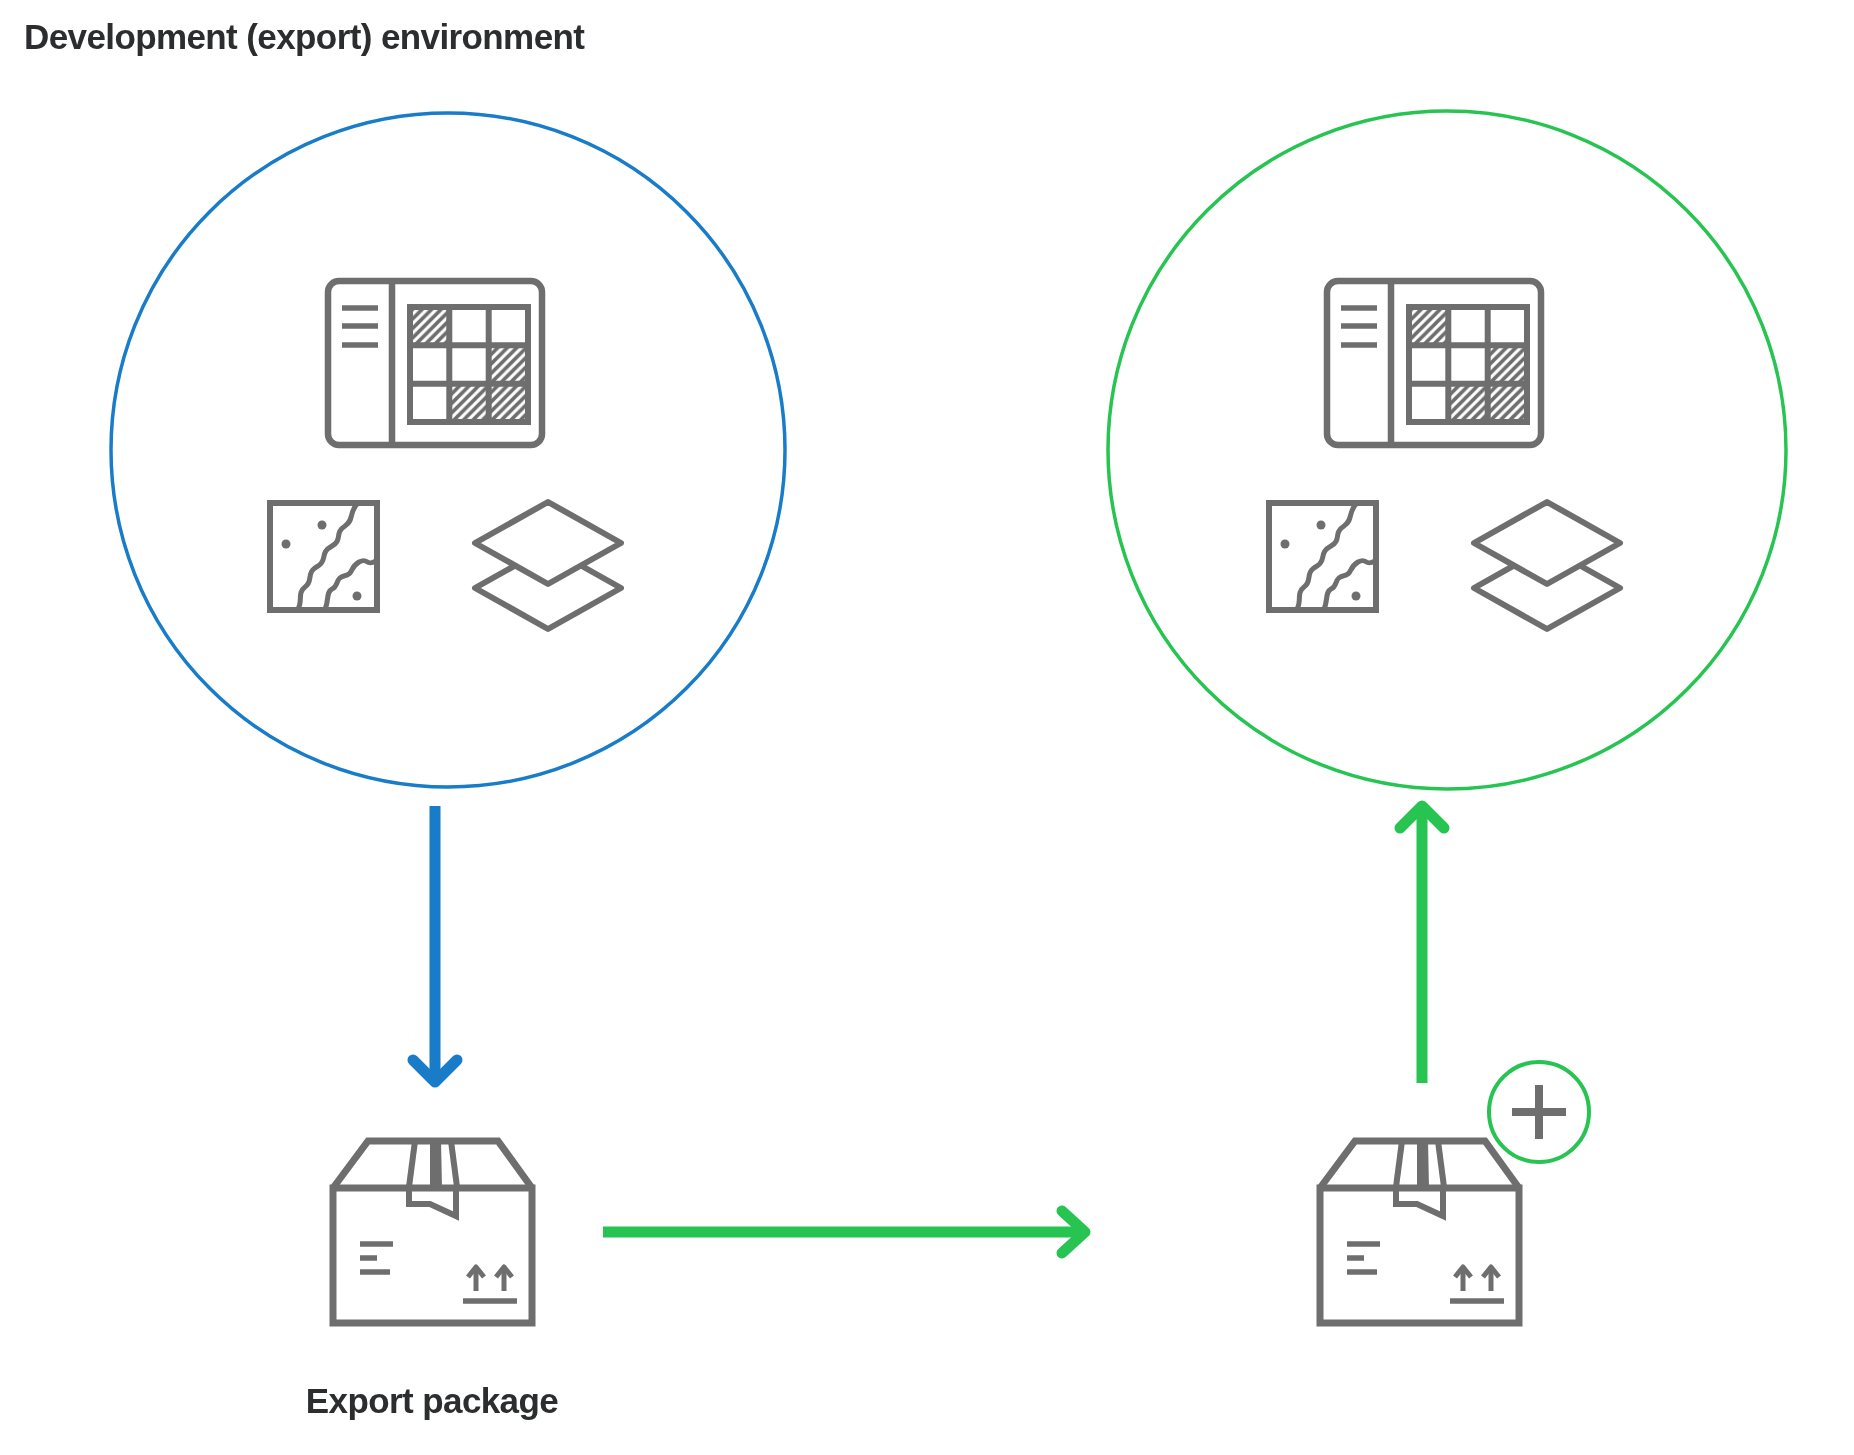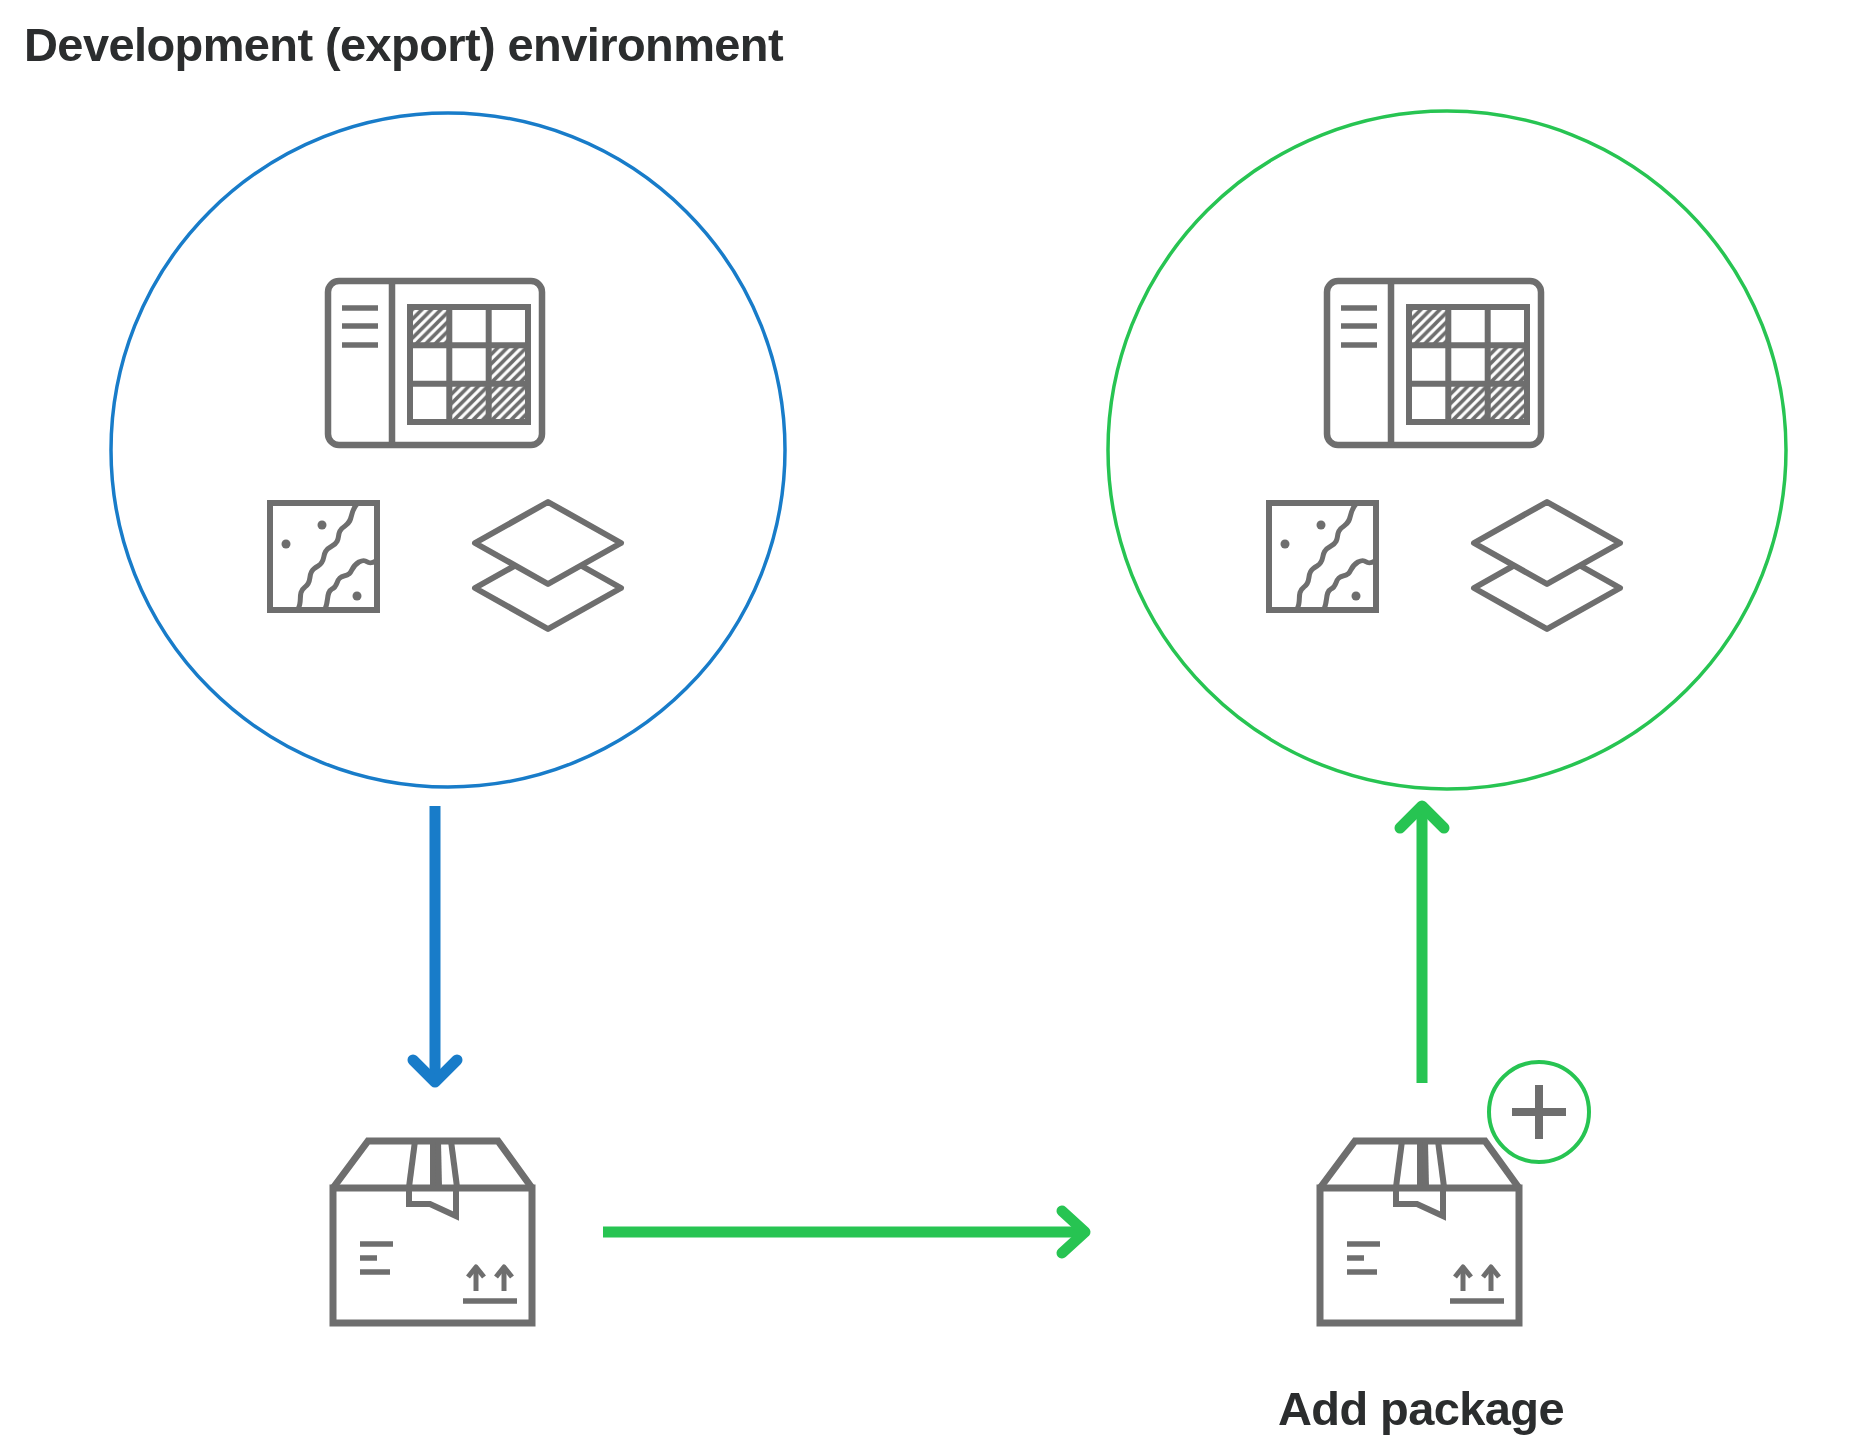--- a/index.html
+++ b/index.html
@@ -15,21 +15,21 @@
     width:1854px;height:1455px;
     background:var(--background);
     font-family:"Liberation Sans", sans-serif;
     overflow:hidden;
   }
   .canvas svg{position:absolute;left:0;top:0;}
   .txt{
     position:absolute;
     color:var(--text);
     font-weight:700;
-    font-size:47px;
+    font-size:35px;
     letter-spacing:-0.6px;
     white-space:nowrap;
   }
   .center{transform:translateX(-50%);}
   
   .env-blue{stroke:var(--export-accent);}
   .env-green{stroke:var(--import-accent);}
   .arr-blue line,.arr-blue polyline{stroke:var(--export-accent);}
   .arr-green line,.arr-green polyline{stroke:var(--import-accent);}
   .arrow line{stroke-width:11;}
@@ -146,16 +146,16 @@
 
     <g class="arrow arr-green">
       <line x1="1422" y1="1083" x2="1422" y2="808"></line>
       <polyline points="1400,828 1422,806 1444,828"></polyline>
     </g>
   </svg>
 
   <div class="txt" style="left:24px;top:17px;">Development (export) environment</div>
 
 
+  <div class="txt center" style="left:432px;top:1381px;">Export package</div>
 
-  <div class="txt center" style="left:1421px;top:1381px;">Add package</div>
 
 </div>
 
 </body></html>

